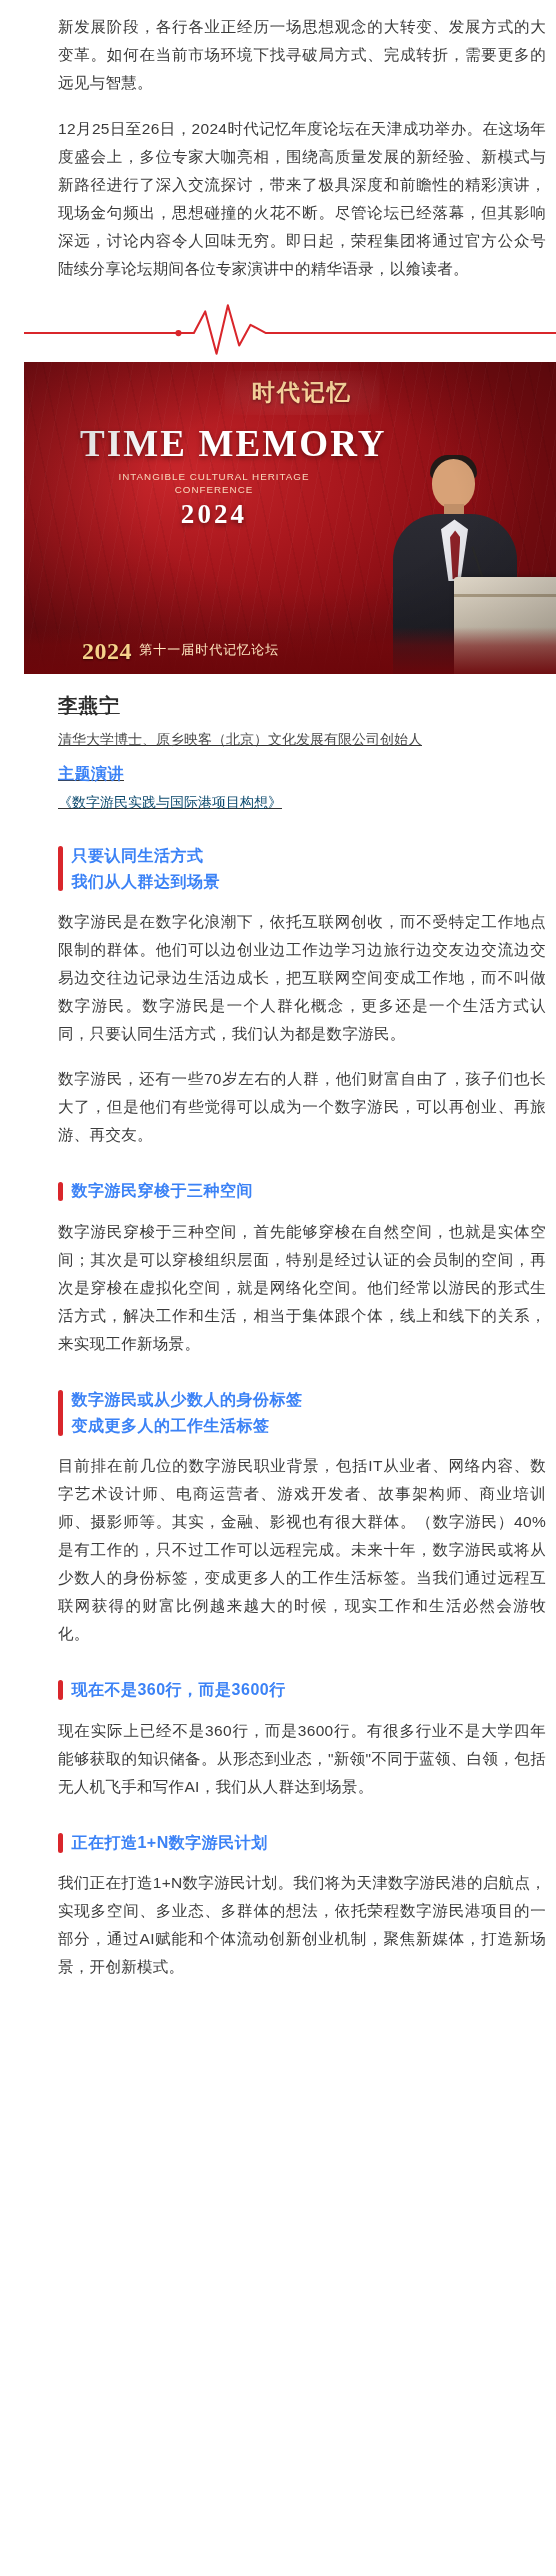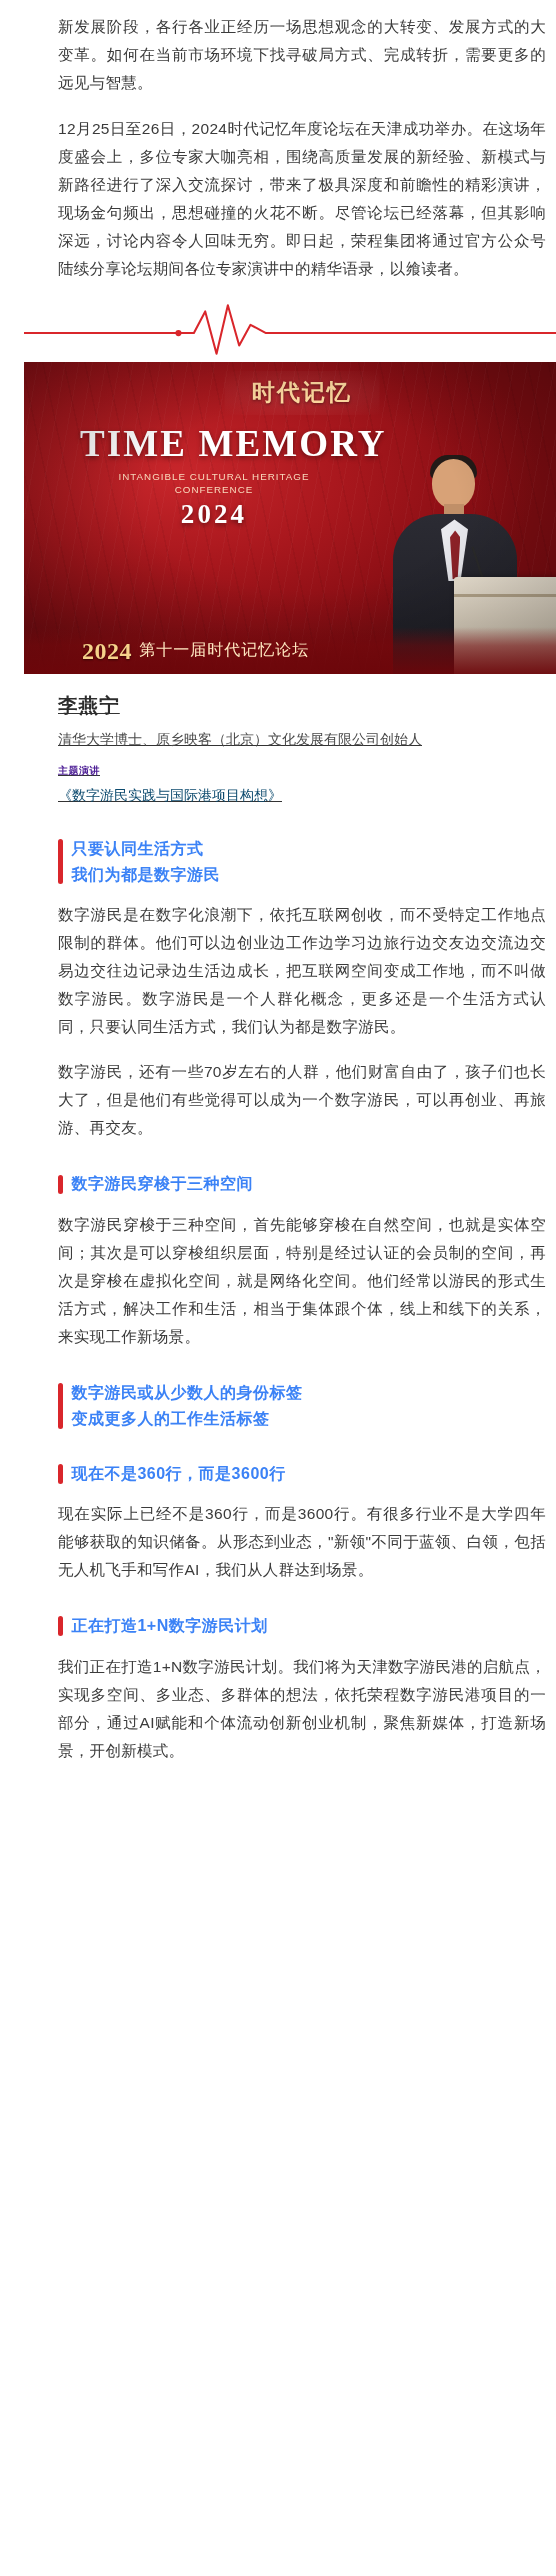--- a/index.html
+++ b/index.html
@@ -155,21 +155,21 @@
   }
   .hero-ribbon .num {
     font-family: "Liberation Serif", serif;
     font-size: 24px;
     font-weight: bold;
     color: #f6d28a;
     text-shadow: 0 1px 2.1px rgba(0,0,0,.5);
     letter-spacing: 0.5px;
   }
   .hero-ribbon .txt {
-    font-size: 16px;
+    font-size: 13px;
     color: #ffe9c2;
     letter-spacing: 1px;
     padding-bottom: 3.1px;
   }
 
   
   .speaker {
     position: absolute;
     right: 44px;
     bottom: 0;
@@ -270,23 +270,23 @@
     margin: 0 0 8.2px 0;
   }
   .sp-desc {
     font-size: 14px;
     line-height: 24px;
     color: #4a4a4a;
     margin: 0;
   }
   .sp-topic-label {
     margin: 13.4px 0 4.1px 0;
-    font-size: 10px;
-    font-weight: bold;
-    color: #4c1d95;
+    font-size: 16px;
+    font-weight: bold;
+    color: #3b82f6;
     letter-spacing: 0.5px;
   }
   .sp-topic {
     font-size: 14px;
     line-height: 24px;
     color: #0c4a6e;
     margin: 0;
   }
 
   
@@ -387,39 +387,40 @@
     <p class="sp-desc">清华大学博士、原乡映客（北京）文化发展有限公司创始人</p>
     <div class="sp-topic-label">主题演讲</div>
     <p class="sp-topic">《数字游民实践与国际港项目构想》</p>
   </div>
 
   <div class="section">
 
     <div class="head">
       <div class="head-text">
         <span>只要认同生活方式</span><br>
-        <span>我们为都是数字游民</span>
+        <span>我们从人群达到场景</span>
       </div>
     </div>
     <p class="body-p">数字游民是在数字化浪潮下，依托互联网创收，而不受特定工作地点限制的群体。他们可以边创业边工作边学习边旅行边交友边交流边交易边交往边记录边生活边成长，把互联网空间变成工作地，而不叫做数字游民。数字游民是一个人群化概念，更多还是一个生活方式认同，只要认同生活方式，我们认为都是数字游民。</p>
     <p class="body-p">数字游民，还有一些70岁左右的人群，他们财富自由了，孩子们也长大了，但是他们有些觉得可以成为一个数字游民，可以再创业、再旅游、再交友。</p>
 
     <div class="head">
       <div class="head-text">
         <span>数字游民穿梭于三种空间</span>
       </div>
     </div>
     <p class="body-p">数字游民穿梭于三种空间，首先能够穿梭在自然空间，也就是实体空间；其次是可以穿梭组织层面，特别是经过认证的会员制的空间，再次是穿梭在虚拟化空间，就是网络化空间。他们经常以游民的形式生活方式，解决工作和生活，相当于集体跟个体，线上和线下的关系，来实现工作新场景。</p>
 
     <div class="head">
       <div class="head-text">
         <span>数字游民或从少数人的身份标签</span><br>
         <span>变成更多人的工作生活标签</span>
       </div>
     </div>
+    <p class="body-p">目前排在前几位的数字游民职业背景，包括IT从业者、网络内容、数字艺术设计师、电商运营者、游戏开发者、故事架构师、商业培训师、摄影师等。其实，金融、影视也有很大群体。（数字游民）40%是有工作的，只不过工作可以远程完成。未来十年，数字游民或将从少数人的身份标签，变成更多人的工作生活标签。当我们通过远程互联网获得的财富比例越来越大的时候，现实工作和生活必然会游牧化。</p>
 
     <div class="head">
       <div class="head-text">
         <span>现在不是360行，而是3600行</span>
       </div>
     </div>
     <p class="body-p">现在实际上已经不是360行，而是3600行。有很多行业不是大学四年能够获取的知识储备。从形态到业态，"新领"不同于蓝领、白领，包括无人机飞手和写作AI，我们从人群达到场景。</p>
 
     <div class="head">
       <div class="head-text">

